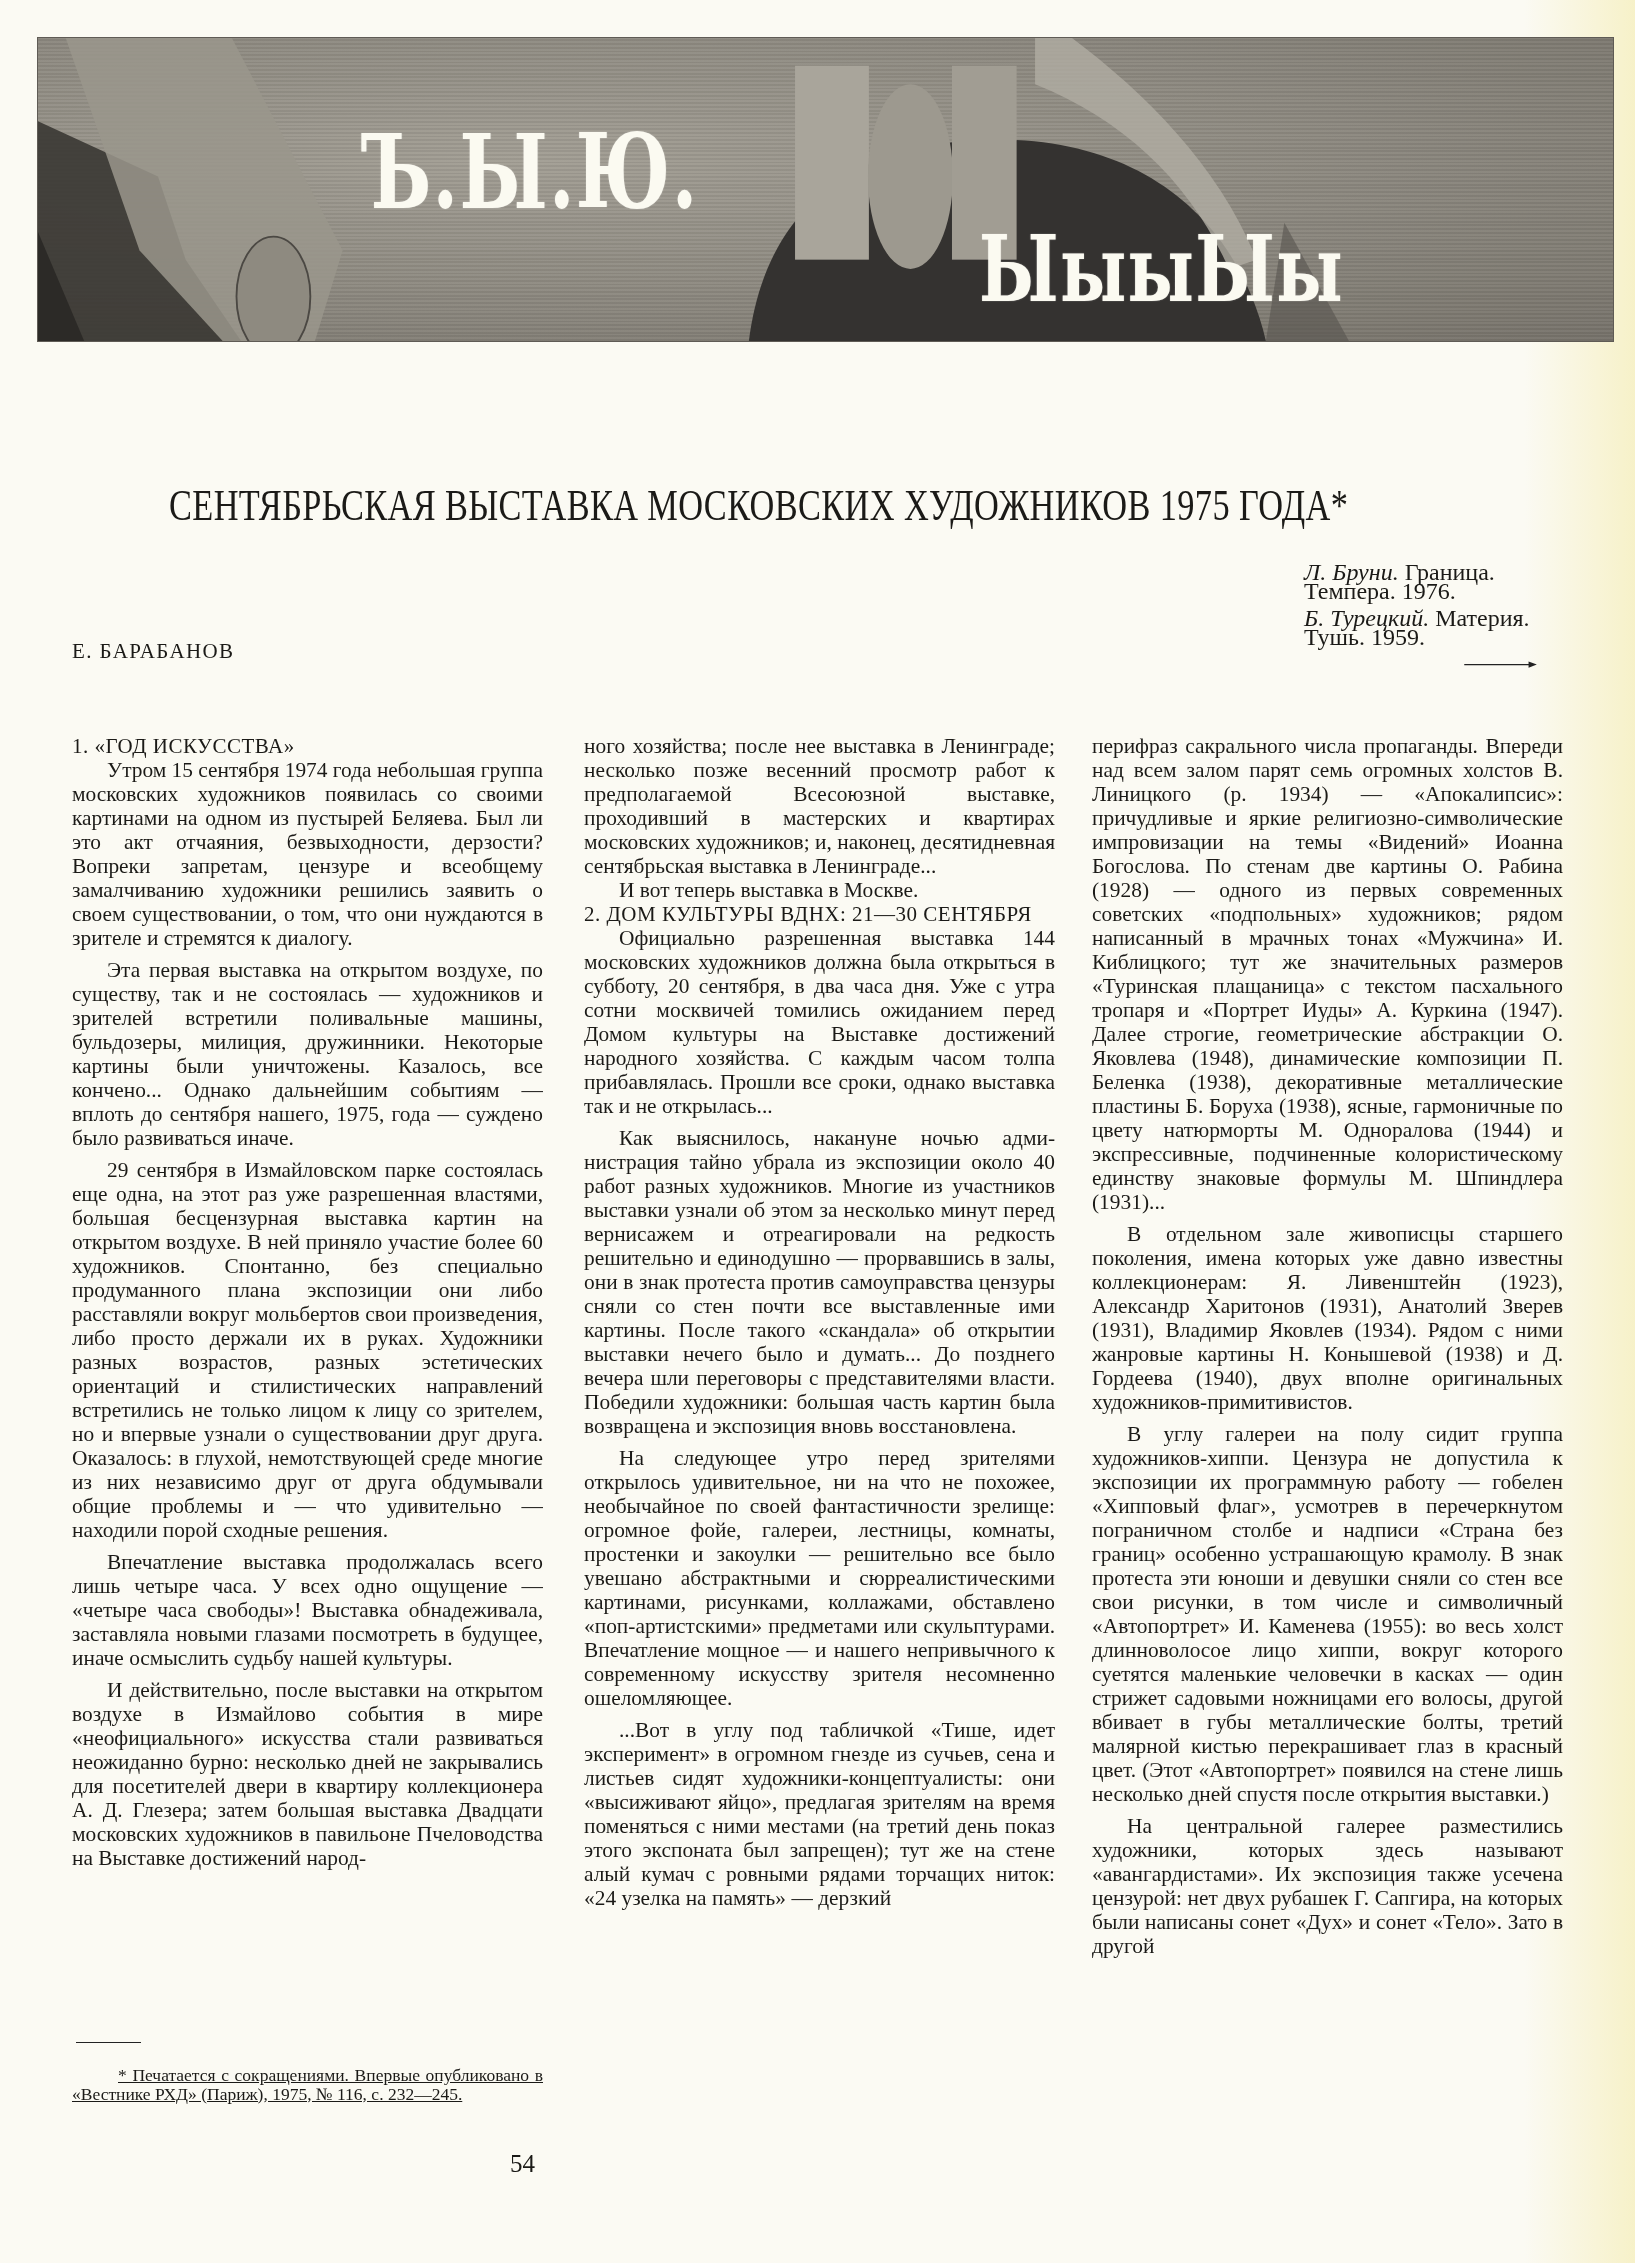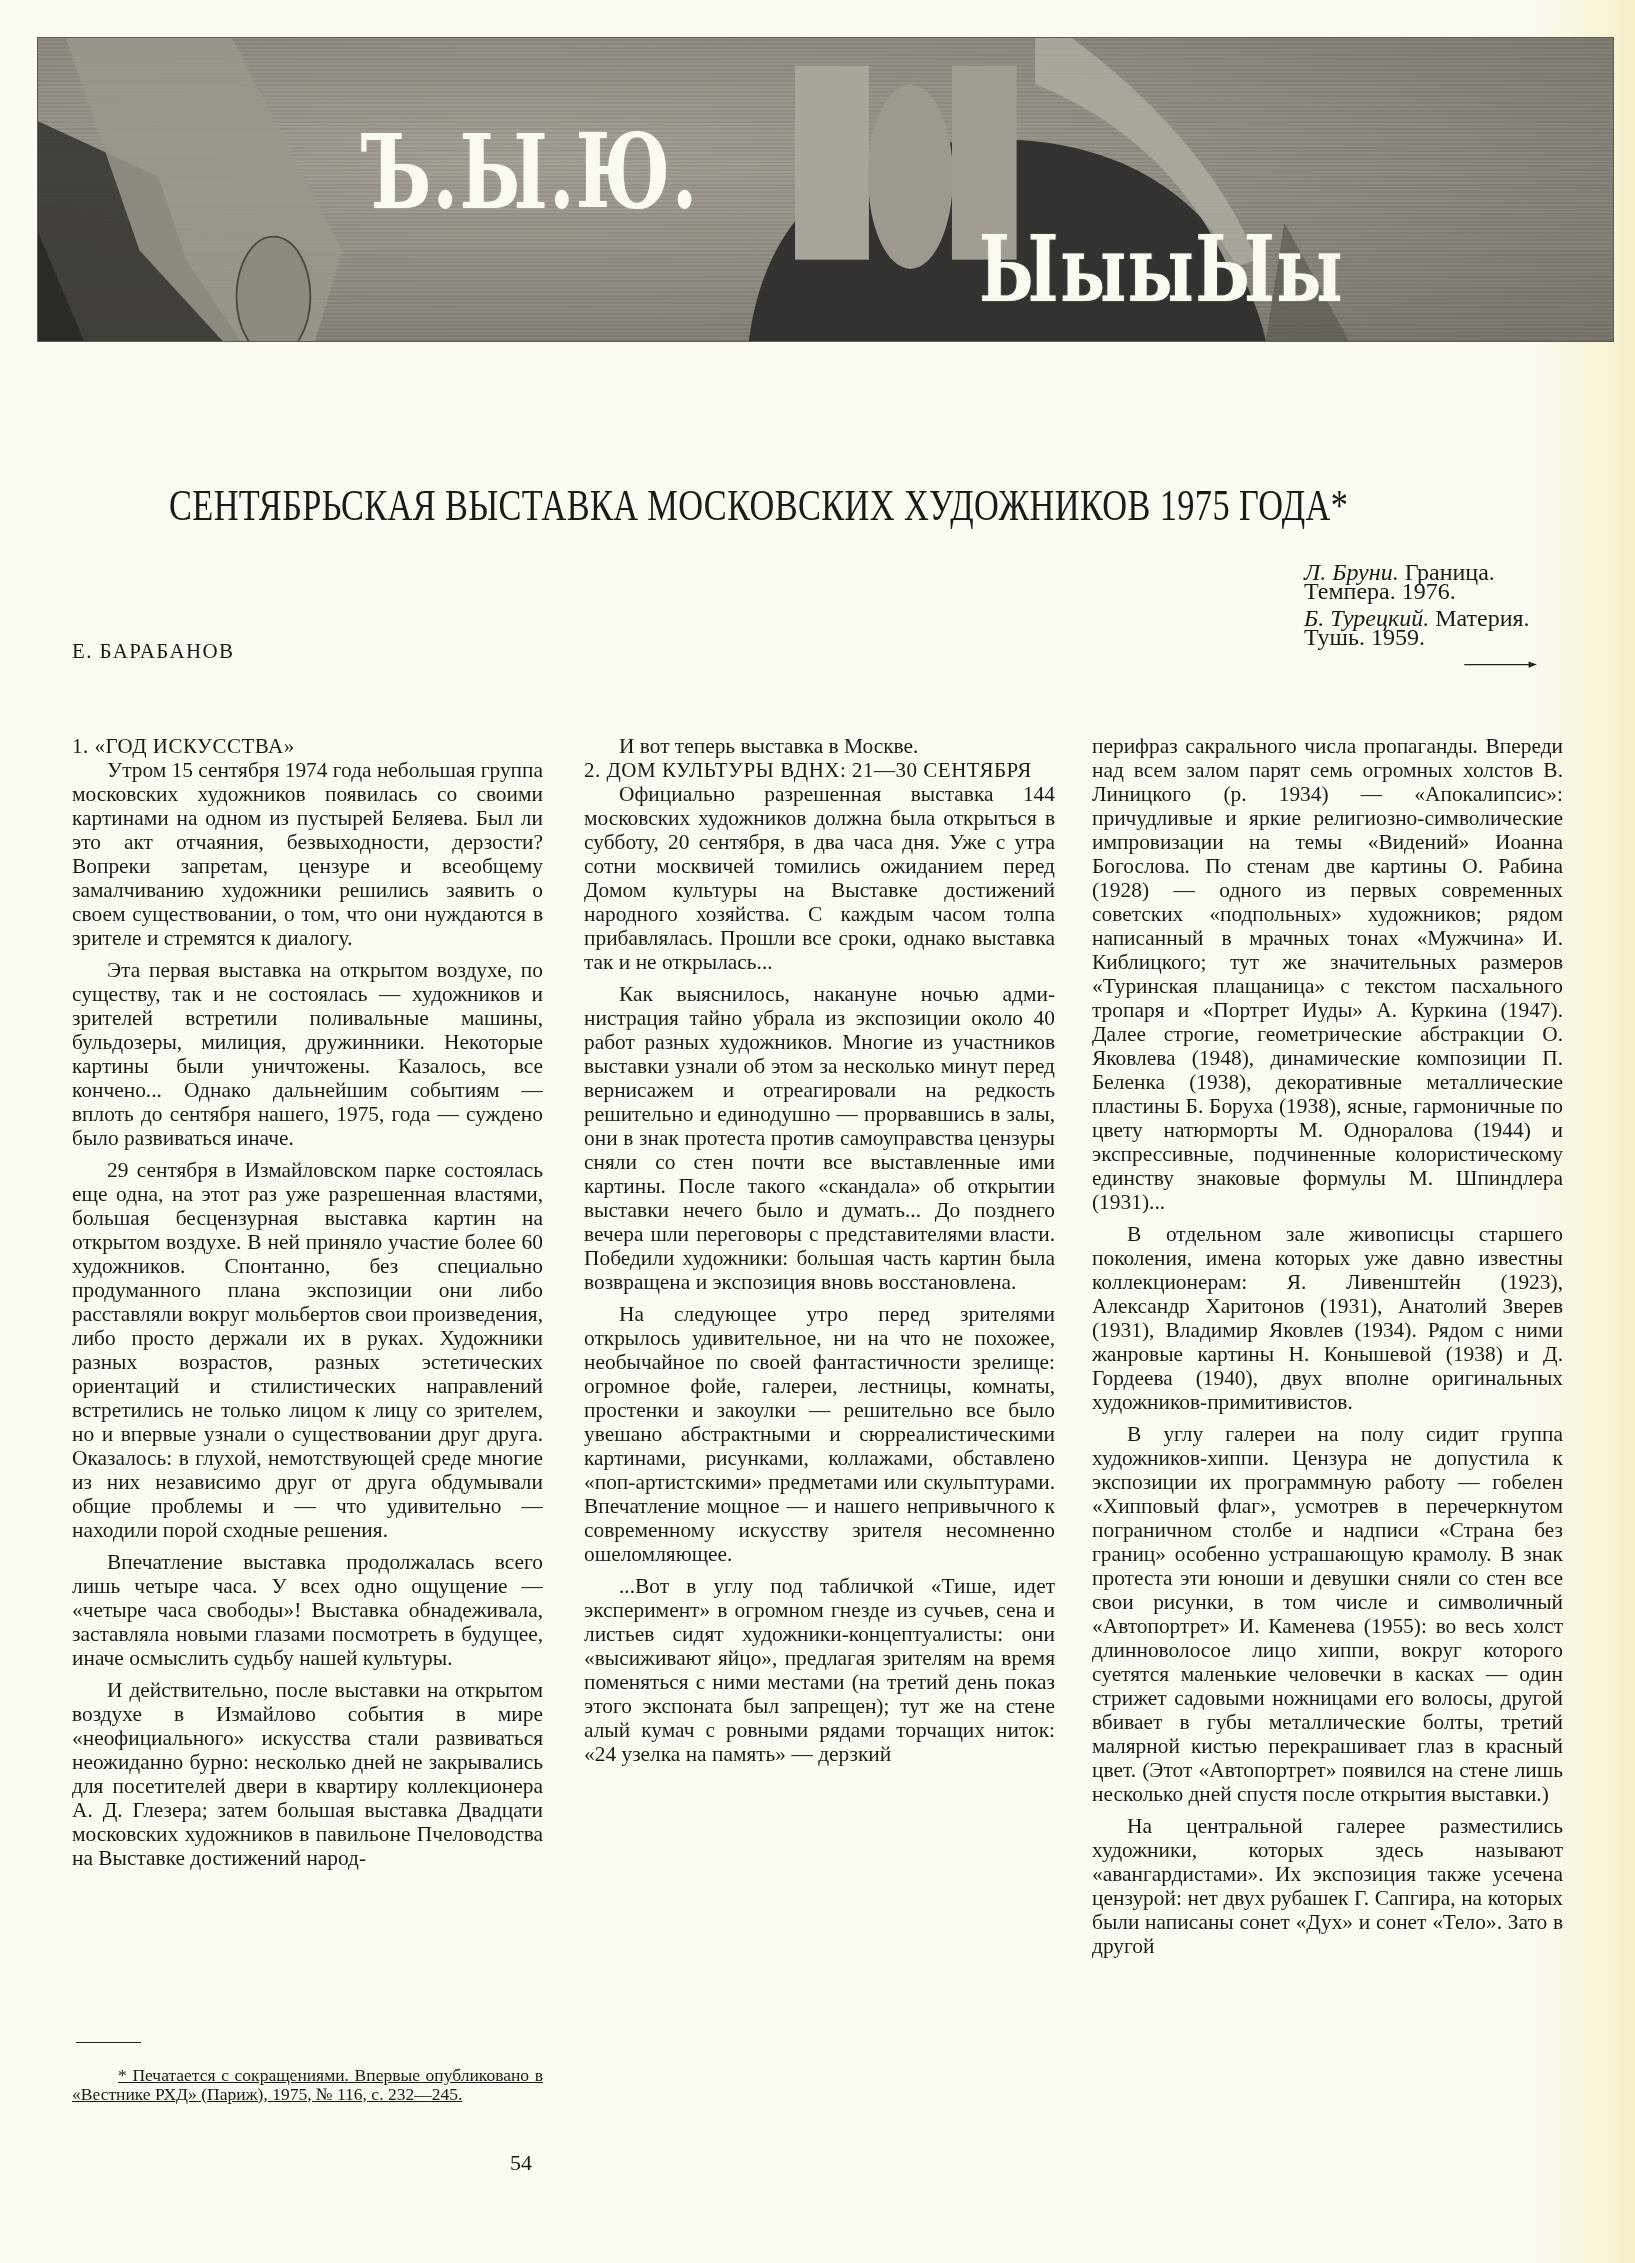--- a/index.html
+++ b/index.html
@@ -67,21 +67,21 @@
 
     .footnote-rule {
       position: absolute; left: 76px; top: 2042px; width: 65px; height: 0; border-top: 1.4px solid #222;
     }
     .footnote {
       position: absolute; left: 72px; top: 2066px; width: 471px;
       font-size: 17.5px; line-height: 18.5px; text-align: justify; text-decoration: underline;
     }
     .footnote .fn-first { text-indent: 46px; display: block; }
     .page-number {
-      position: absolute; left: 510px; top: 2150px; font-size: 22px;
+      position: absolute; left: 510px; top: 2150px; font-size: 25px;
     }
   </style>
 </head>
 <body>
 
 <div class="page-edge"></div>
 
 <div class="banner">
   <svg width="1575" height="303" viewBox="0 0 1706 328">
 
@@ -121,20 +121,21 @@
 <div class="column col1">
   <h3>1. «ГОД ИСКУССТВА»</h3>
   <p>Утром 15 сентября 1974 года небольшая группа московских художников появилась со своими картинами на одном из пустырей Беляева. Был ли это акт отчаяния, безвы­ходности, дерзости? Вопреки запретам, цензуре и всеобщему замалчиванию ху­дожники решились заявить о своем суще­ствовании, о том, что они нуждаются в зрителе и стремятся к диалогу.</p>
   <p class="gap">Эта первая выставка на открытом воз­духе, по существу, так и не состоялась — художников и зрителей встретили поли­вальные машины, бульдозеры, милиция, дружинники. Некоторые картины были уничтожены. Казалось, все кончено... Од­нако дальнейшим событиям — вплоть до сентября нашего, 1975, года — суждено бы­ло развиваться иначе.</p>
   <p class="gap">29 сентября в Измайловском парке со­стоялась еще одна, на этот раз уже разре­шенная властями, большая бесцензурная выставка картин на открытом воздухе. В ней приняло участие более 60 художников. Спонтанно, без специально продуманного плана экспозиции они либо расставляли вокруг мольбертов свои произведения, ли­бо просто держали их в руках. Художники разных возрастов, разных эстетических ориентаций и стилистических направлений встретились не только лицом к лицу со зрителем, но и впервые узнали о существо­вании друг друга. Оказалось: в глухой, немотствующей среде многие из них неза­висимо друг от друга обдумывали общие проблемы и — что удивительно — находили порой сходные решения.</p>
   <p class="gap">Впечатление выставка продолжалась всего лишь четыре часа. У всех одно ощущение — «четыре часа свободы»! Вы­ставка обнадеживала, заставляла новыми глазами посмотреть в будущее, иначе ос­мыслить судьбу нашей культуры.</p>
   <p class="gap">И действительно, после выставки на открытом воздухе в Измайлово события в мире «неофициального» искусства стали развиваться неожиданно бурно: несколько дней не закрывались для посетителей две­ри в квартиру коллекционера А. Д. Глезе­ра; затем большая выставка Двадцати московских художников в павильоне Пче­ловодства на Выставке достижений народ­-</p>
 </div>
 
 <div class="column col2">
+  <p class="cont">ного хозяйства; после нее выставка в Ленинграде; несколько позже весенний просмотр работ к предполагаемой Всесо­юзной выставке, проходивший в мастер­ских и квартирах московских художников; и, наконец, десятидневная сентябрьская выставка в Ленинграде...</p>
   <p>И вот теперь выставка в Москве.</p>
   <h3>2. ДОМ КУЛЬТУРЫ ВДНХ: 21—30 СЕНТЯБРЯ</h3>
   <p>Официально разрешенная выставка 144 московских художников должна была от­крыться в субботу, 20 сентября, в два часа дня. Уже с утра сотни москвичей томились ожиданием перед Домом культуры на Вы­ставке достижений народного хозяйства. С каждым часом толпа прибавлялась. Прош­ли все сроки, однако выставка так и не открылась...</p>
   <p class="gap">Как выяснилось, накануне ночью адми­нистрация тайно убрала из экспозиции около 40 работ разных художников. Мно­гие из участников выставки узнали об этом за несколько минут перед вернисажем и отреагировали на редкость решительно и единодушно — прорвавшись в залы, они в знак протеста против самоуправства цензу­ры сняли со стен почти все выставленные ими картины. После такого «скандала» об открытии выставки нечего было и ду­мать... До позднего вечера шли перегово­ры с представителями власти. Победили художники: большая часть картин была возвращена и экспозиция вновь восстанов­лена.</p>
   <p class="gap">На следующее утро перед зрителями открылось удивительное, ни на что не похожее, необычайное по своей фанта­стичности зрелище: огромное фойе, гале­реи, лестницы, комнаты, простенки и зако­улки — решительно все было увешано аб­страктными и сюрреалистическими карти­нами, рисунками, коллажами, обставлено «поп-артистскими» предметами или скуль­птурами. Впечатление мощное — и нашего непривычного к современному искусству зрителя несомненно ошеломляющее.</p>
   <p class="gap">...Вот в углу под табличкой «Тише, идет эксперимент» в огромном гнезде из сучьев, сена и листьев сидят художники-концептуалисты: они «высиживают яйцо», предлагая зрителям на время поменяться с ними местами (на третий день показ этого экспоната был запрещен); тут же на стене алый кумач с ровными рядами торчащих ниток: «24 узелка на память» — дерзкий</p>
 </div>
 
 <div class="column col3">
   <p class="cont">перифраз сакрального числа пропаганды. Впереди над всем залом парят семь огром­ных холстов В. Линицкого (р. 1934) — «Апокалипсис»: причудливые и яркие рели­гиозно-символические импровизации на те­мы «Видений» Иоанна Богослова. По сте­нам две картины О. Рабина (1928) — одного из первых современных советских «под­польных» художников; рядом написанный в мрачных тонах «Мужчина» И. Киблицко­го; тут же значительных размеров «Турин­ская плащаница» с текстом пасхального тропаря и «Портрет Иуды» А. Куркина (1947). Далее строгие, геометрические аб­стракции О. Яковлева (1948), динамические композиции П. Беленка (1938), декоратив­ные металлические пластины Б. Боруха (1938), ясные, гармоничные по цвету на­тюрморты М. Одноралова (1944) и экспрес­сивные, подчиненные колористическому единству знаковые формулы М. Шпиндле­ра (1931)...</p>

